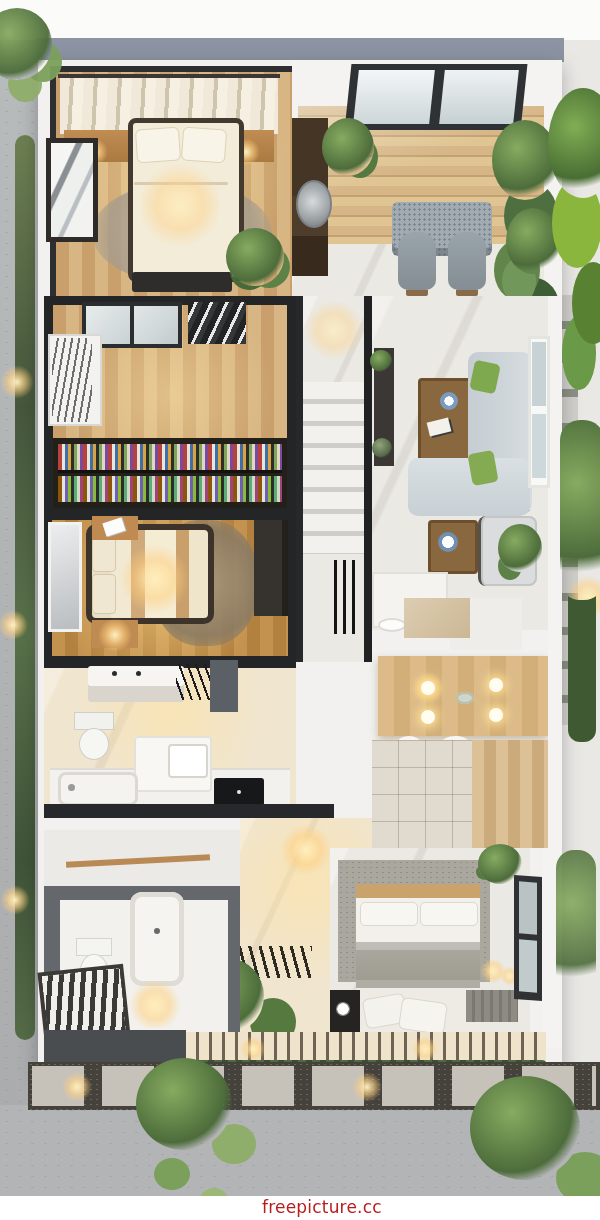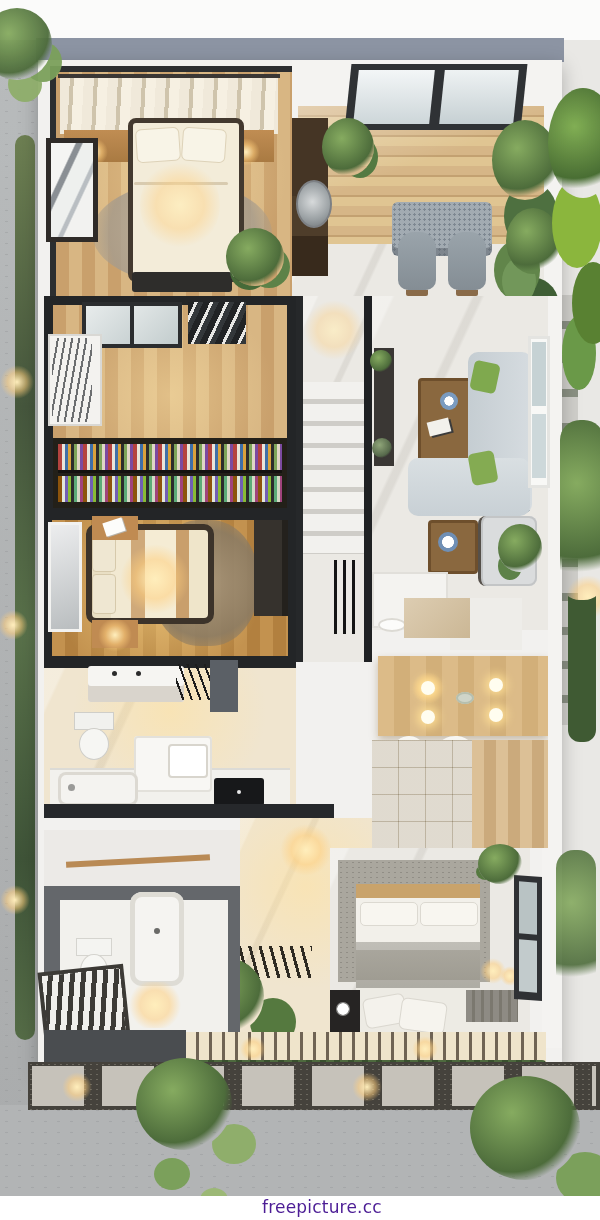--- a/index.html
+++ b/index.html
@@ -18,21 +18,21 @@
       radial-gradient(circle at 50% 45%, rgba(255,230,170,.45), transparent 65%),
       repeating-linear-gradient(90deg,#c9a06c 0 13px,#d8b683 13px 26px);}
   .wood-h{background:
       linear-gradient(160deg, rgba(255,255,255,.35), transparent 40%),
       repeating-linear-gradient(180deg,#d6b687 0 9px,#c3a171 9px 11px,#e0c592 11px 20px);}
   .plant{border-radius:50%;background:radial-gradient(circle at 38% 35%, #86ab60, #4d6c3b 62%, rgba(53,80,48,0) 74%);}
   .glow{border-radius:50%;background:radial-gradient(circle,#ffeebc 0%, rgba(255,207,126,.55) 40%, rgba(255,207,126,0) 70%);}
   .wall{background:#26282b;}
   .whitewall{background:#f4f3f1;}
   .books{background:repeating-linear-gradient(90deg,#b4433f 0 4px,#e9e5da 4px 7px,#3f6fa8 7px 10px,#d9a23c 10px 13px,#2c2c2c 13px 16px,#7da45a 16px 19px,#e0d6c6 19px 22px,#7b4aa0 22px 25px);}
-  #watermark{font-size:17px;color:#4c1d95;letter-spacing:.2px;}
+  #watermark{font-size:17px;color:#b91c1c;letter-spacing:.2px;}
 </style>
 </head>
 <body>
 
 <div id="scene">
 
   <div class="abs" style="left:0;top:0;width:600px;height:40px;background:#fbfbfa;"></div>
   <div class="abs" style="left:0;top:40px;width:40px;height:1165px;background:linear-gradient(180deg,#b8bbbc,#a9abac);"></div>
   <div class="abs speckle" style="left:0;top:40px;width:40px;height:1165px;"></div>
   <div class="abs" style="left:560px;top:40px;width:40px;height:1070px;background:#e9e8e5;"></div>

